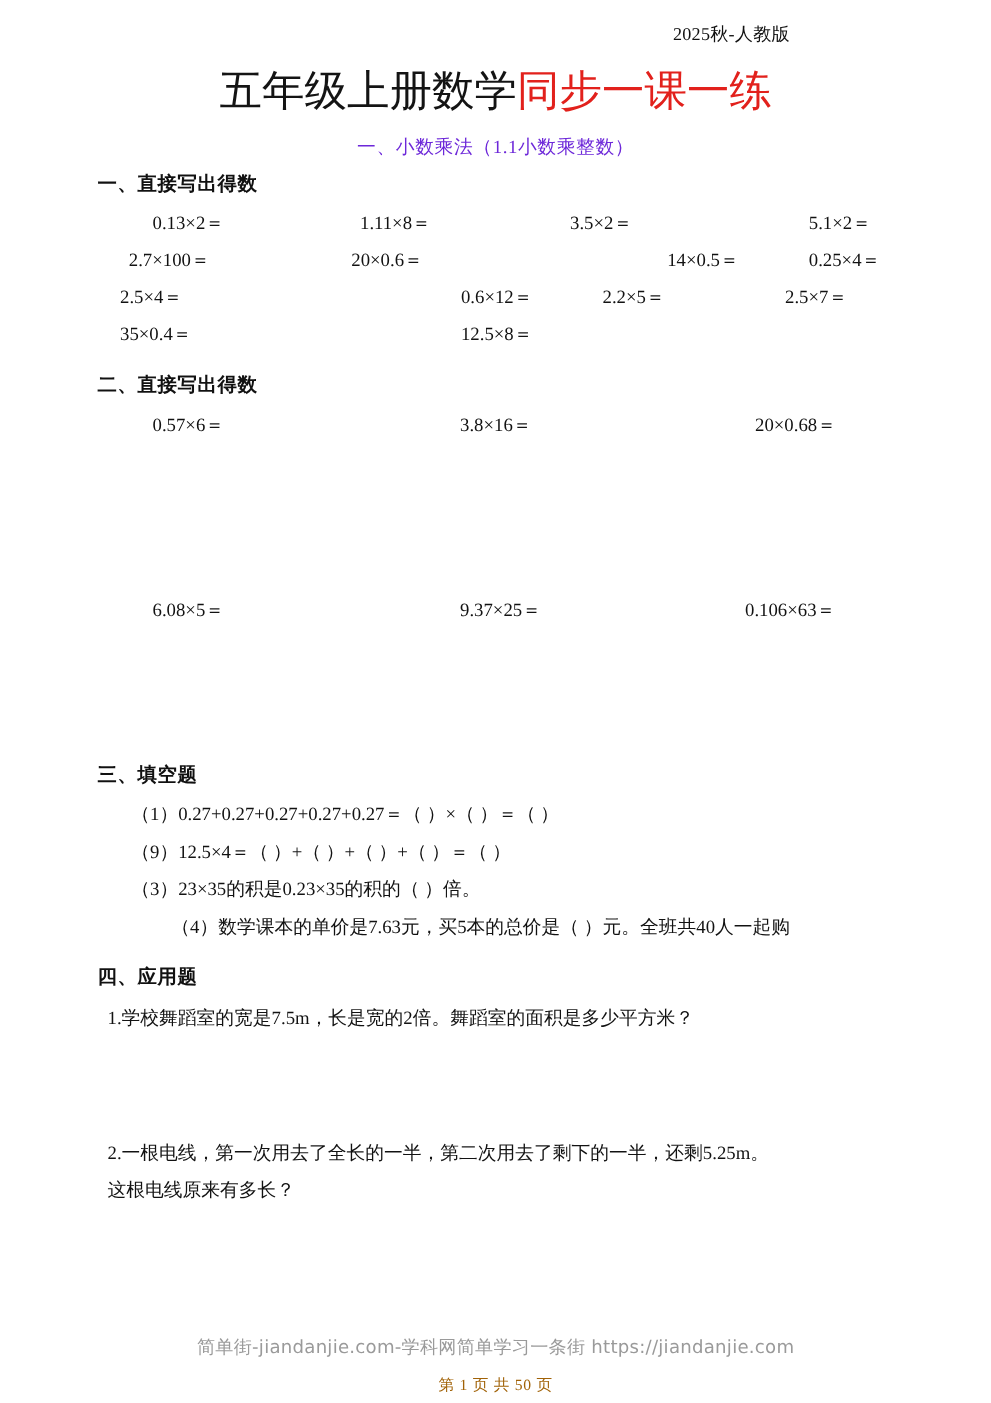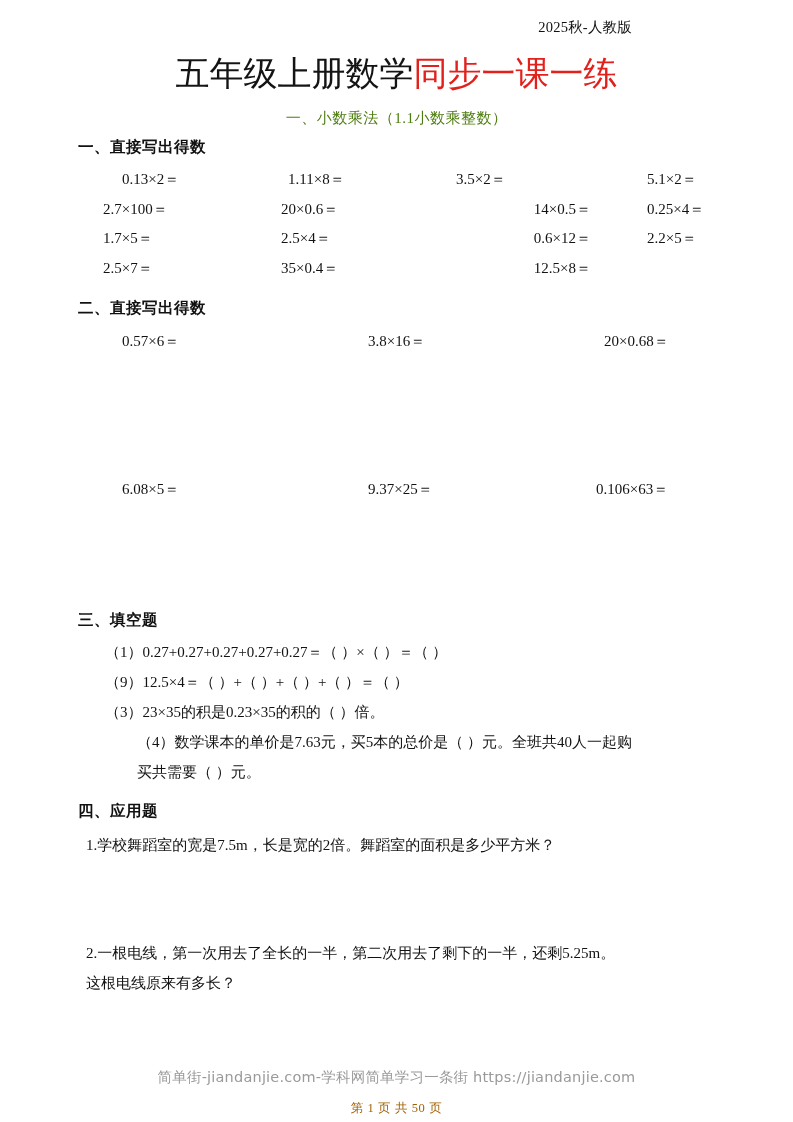--- a/index.html
+++ b/index.html
@@ -55,21 +55,21 @@
 
   
   .doc-subtitle {
     position: absolute;
     top: 108px;
     left: 0;
     width: 793px;
     text-align: center;
     font-size: 15px;
     line-height: 20px;
-    color: #4d7c0f;
+    color: #6d28d9;
     letter-spacing: 0.5px;
   }
 
   
   .content {
     position: absolute;
     top: 136px;
     left: 0;
     width: 793px;
   }
@@ -200,21 +200,20 @@
       <div class="oral-cell c0">0.13×2＝</div>
       <div class="oral-cell c1">1.11×8＝</div>
       <div class="oral-cell c2">3.5×2＝</div>
 
       <div class="oral-cell c0">5.1×2＝</div>
       <div class="oral-cell c1">2.7×100＝</div>
       <div class="oral-cell c2">20×0.6＝</div>
       <div class="oral-cell c3">14×0.5＝</div>
 
       <div class="oral-cell c0">0.25×4＝</div>
-      <div class="oral-cell c1">1.7×5＝</div>
       <div class="oral-cell c2">2.5×4＝</div>
       <div class="oral-cell c3">0.6×12＝</div>
 
       <div class="oral-cell c0">2.2×5＝</div>
       <div class="oral-cell c1">2.5×7＝</div>
       <div class="oral-cell c2">35×0.4＝</div>
       <div class="oral-cell c3">12.5×8＝</div>
     </div>
 
     <div class="section-heading" style="margin-top:14px;">二、直接写出得数</div>
@@ -233,21 +232,20 @@
     </div>
 
     <div class="section-heading" style="margin-top:107px;">三、填空题</div>
 
     <div class="fill-list">
       <div class="fill-item">（1）0.27+0.27+0.27+0.27+0.27＝（      ）×（      ）＝（      ）</div>
       <div class="fill-item">（9）12.5×4＝（      ）+（      ）+（      ）+（      ）＝（      ）</div>
       <div class="fill-item">（3）23×35的积是0.23×35的积的（      ）倍。</div>
       <div class="fill-item wrap">
         <span class="cont-line">（4）数学课本的单价是7.63元，买5本的总价是（      ）元。全班共40人一起购</span>
-        <span class="cont-line">买共需要（      ）元。</span>
       </div>
     </div>
 
     <div class="section-heading" style="margin-top:13px;">四、应用题</div>
 
     <div class="word-list">
       <div class="word-item">
         <span class="wline">1.学校舞蹈室的宽是7.5m，长是宽的2倍。舞蹈室的面积是多少平方米？</span>
       </div>
       <div class="word-gap-1"></div>

